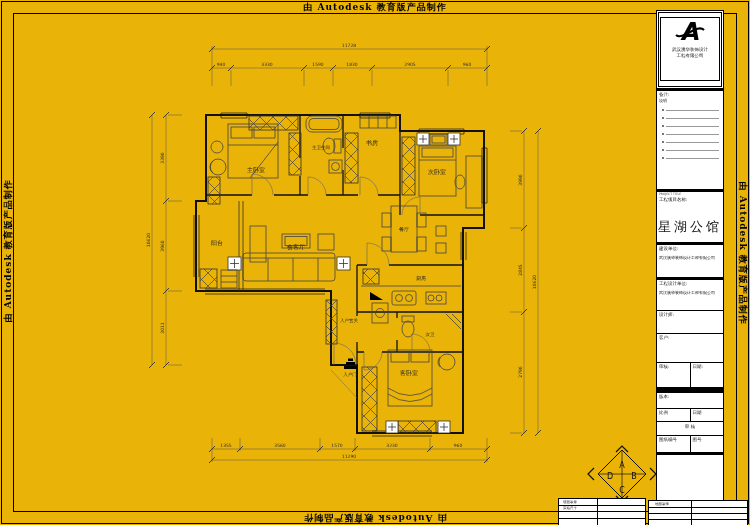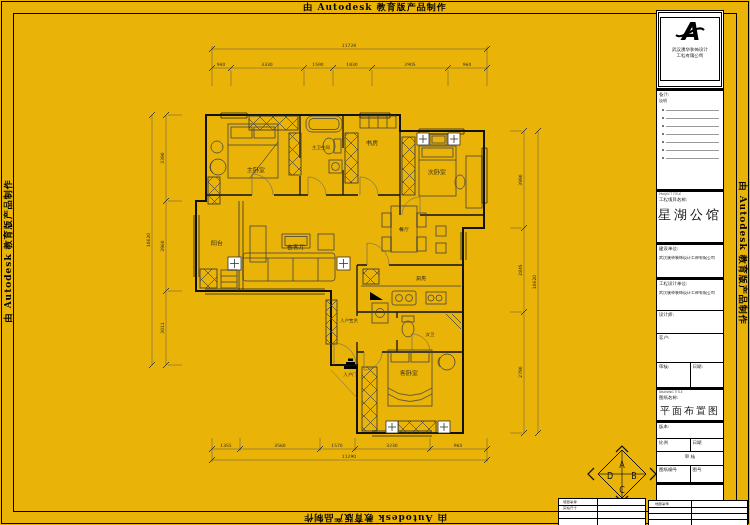--- a/index.html
+++ b/index.html
@@ -20,21 +20,21 @@
   .tblock{left:656px;top:10px;width:66px;height:490px;border:1px solid #000;background:#fff;font-size:4.5px;}
   .tblock .sep{height:3px;background:#000;margin:0 -1px;border-left:2px solid #000;border-right:2px solid #000;}
   .logo-box{height:70px;border:1px solid #000;margin:1px;padding-top:3px;text-align:center;}
   .logo-box .inner{border:1px solid #000;margin:1px;height:62px;}
   .logo-txt{font-size:4.5px;line-height:6px;}
   .lbl{font-size:4.5px;padding:1px 2px 0 2px;}
   .lbl-en{font-size:3px;color:#444;padding:1px 2px 0 2px;line-height:3px;}
   .notes{height:98px;overflow:hidden;}
   .note-line{height:1px;background:#9a9a9a;margin:7px 4px 0 9px;position:relative;}
   .note-line::before{content:"";position:absolute;left:-4px;top:-1px;width:2px;height:2px;background:#777;}
-  .big-name{font-size:13px;letter-spacing:3px;text-align:center;margin-top:4px;font-family:"DejaVu Serif",serif;}
+  .big-name{font-size:13px;letter-spacing:3px;text-align:center;margin-top:16px;font-family:"DejaVu Serif",serif;}
   .mid-name{font-size:10px;letter-spacing:2px;text-align:center;margin-top:4px;}
   .val{font-size:4px;padding:4px 2px 0 2px;}
   .bx{border-top:1px solid #000;}
   .row2c{display:flex;border-top:1px solid #000;}
   .row2c>div{flex:1;padding:1px 2px;}
   .row2c>div+div{border-left:1px solid #000;}
   .ctr{text-align:center;padding:2px 0;}
   
   .ftable{position:absolute;border:1px solid #000;background:#fff;}
   .ftable .hline{position:absolute;left:0;right:0;height:1px;background:#000;}
@@ -324,25 +324,20 @@
       <div class="lbl">设计师:</div>
     </div>
     <div class="bx" style="height:28px;">
       <div class="lbl">客户:</div>
     </div>
     <div class="row2c" style="height:24px;">
       <div>审核:</div>
       <div>日期:</div>
     </div>
     <div class="sep"></div>
-    <div style="height:30px;">
-      <div class="lbl-en">DRAWING TITLE</div>
-      <div class="lbl">图纸名称:</div>
-      <div class="mid-name">平面布置图</div>
-    </div>
     <div class="sep"></div>
     <div class="bx" style="height:15px;border-top:none;">
       <div class="lbl">版本:</div>
     </div>
     <div class="row2c" style="height:12px;">
       <div>比例</div>
       <div>日期</div>
     </div>
     <div class="bx ctr" style="height:9px;">
       <span>审 核</span>

